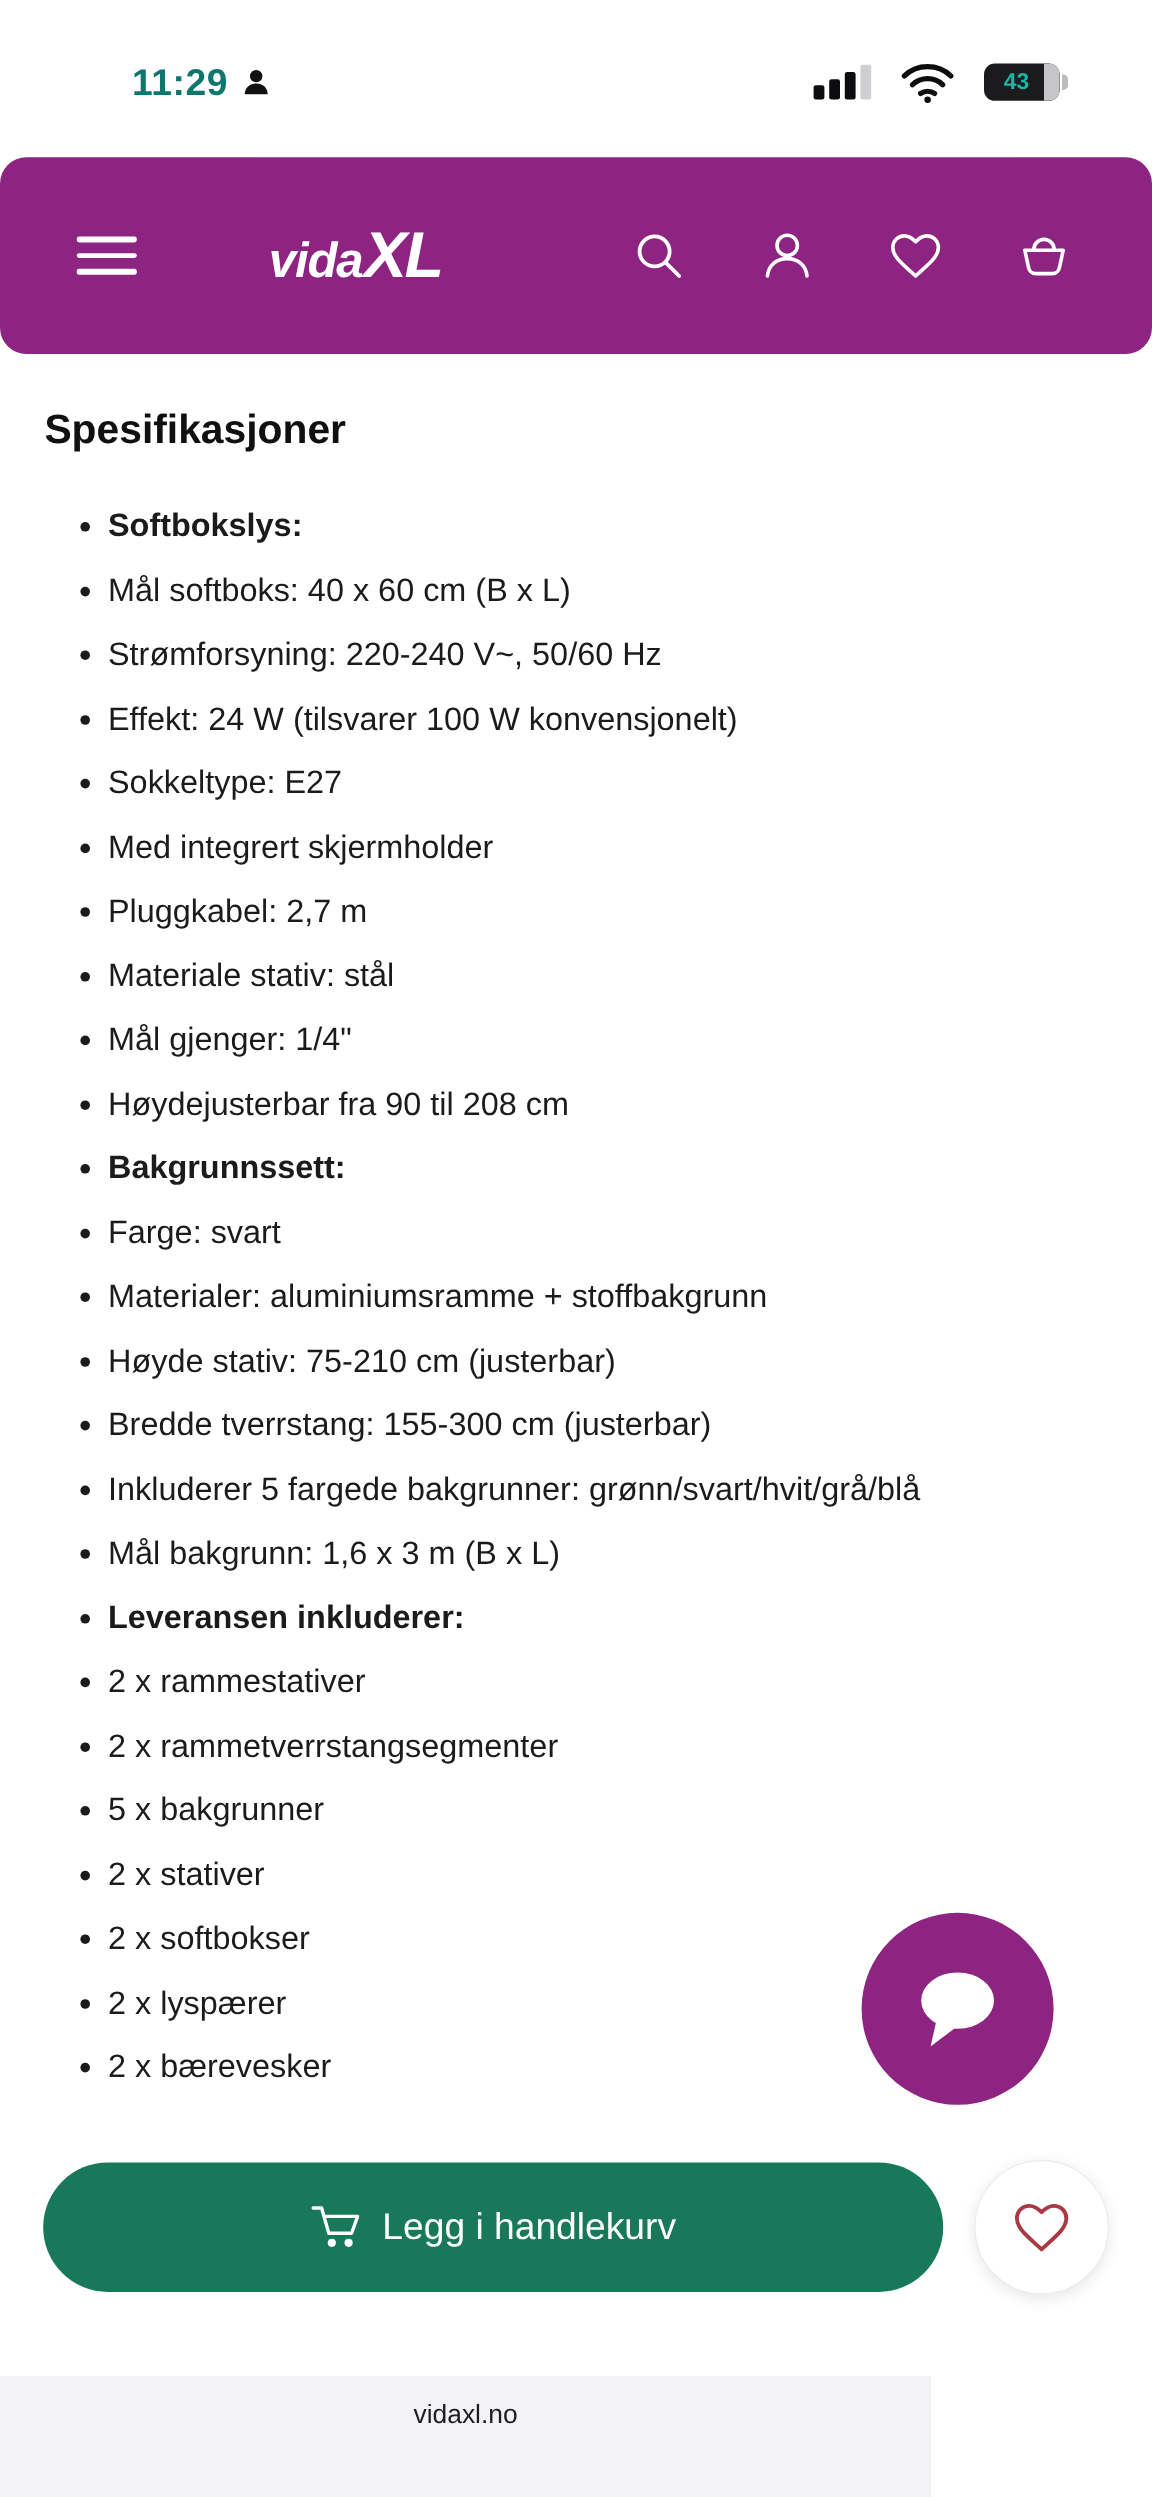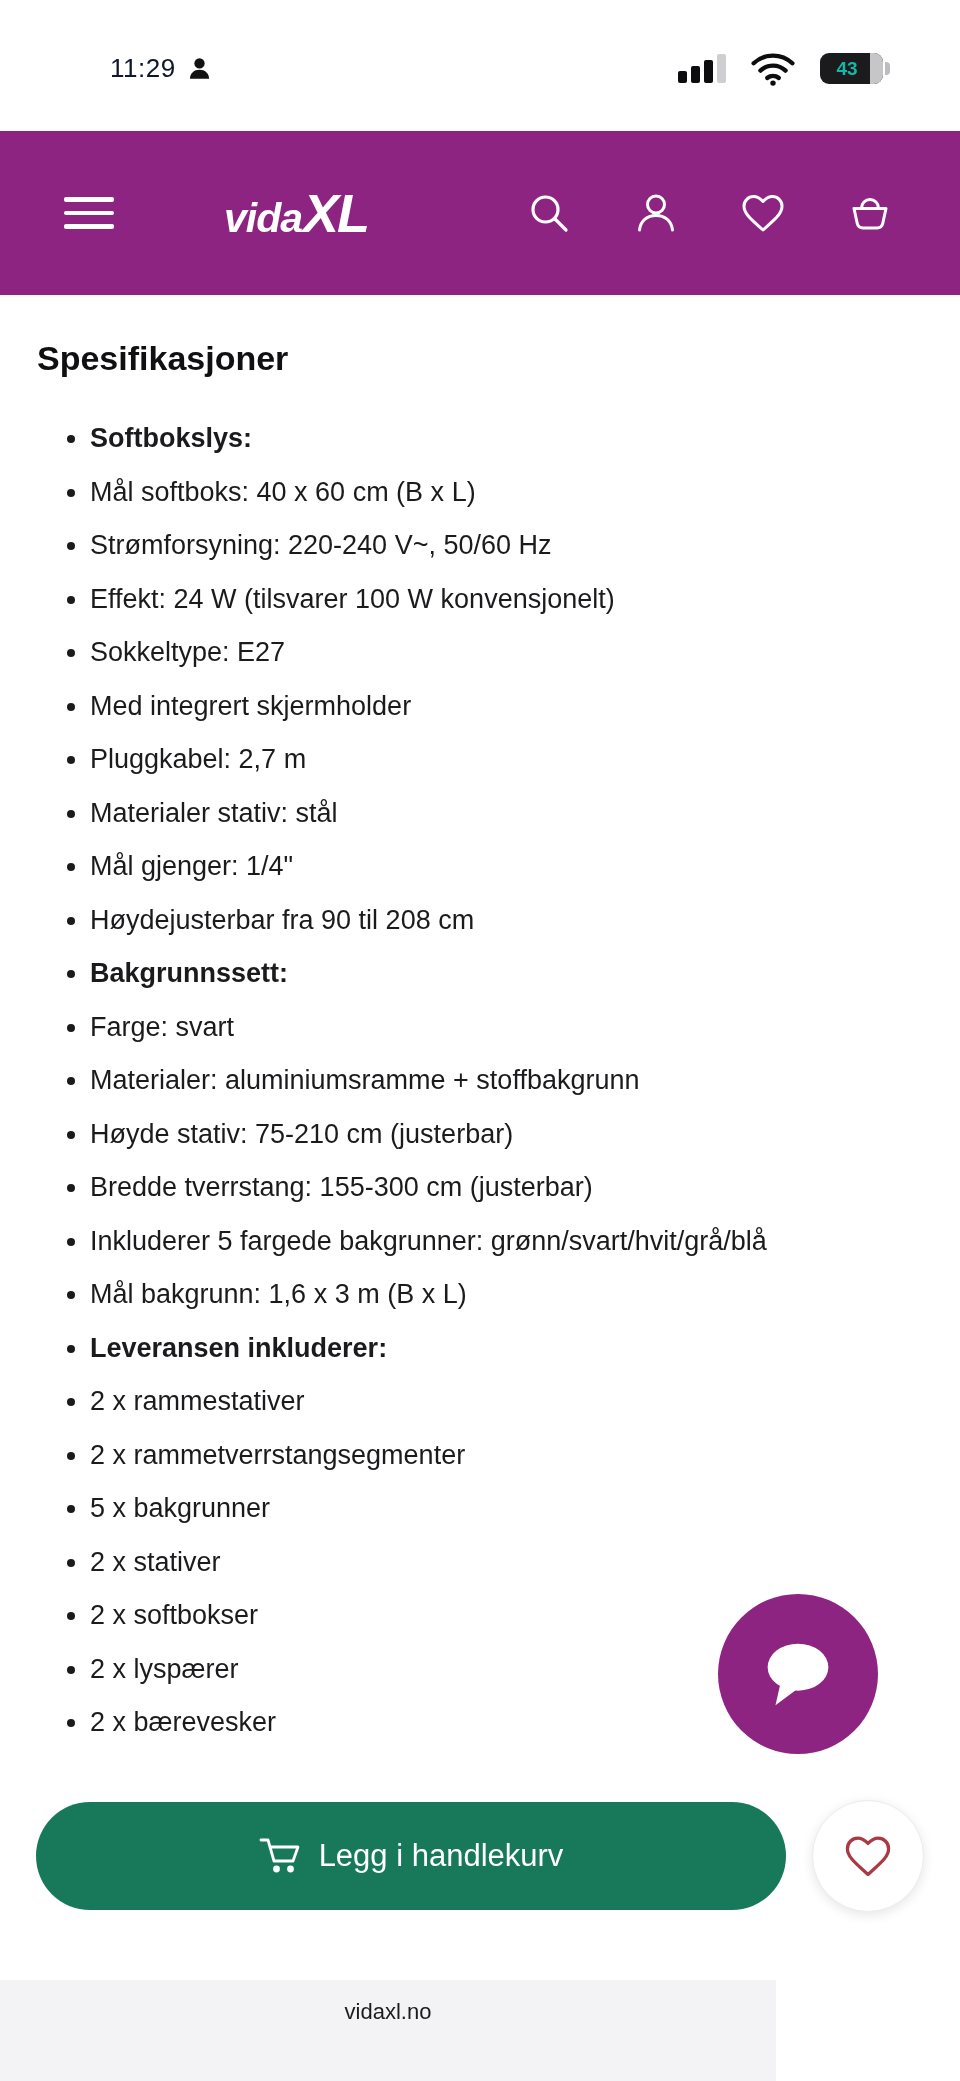--- a/index.html
+++ b/index.html
@@ -4,39 +4,39 @@
 <style>
   html,body{margin:0;padding:0;background:#fff;}
   .screen{
     position:relative;width:960px;height:2081px;overflow:hidden;background:#fff;
     font-family:"Liberation Sans",sans-serif;color:#1b1b1d;
   }
 
   
   .status-bar{height:131px;display:flex;align-items:center;box-sizing:border-box;
     padding:6px 70px 0 110px;background:#fff;gap:10px;}
-  .time{font-size:26px;font-weight:400;color:#0f172a;letter-spacing:.5px;}
+  .time{font-size:31px;font-weight:700;color:#0f766e;letter-spacing:.5px;}
   .status-spacer{flex:1;}
   .signal{display:inline-flex;align-items:flex-end;gap:4px;margin-right:14px;}
   .signal i{display:block;width:9px;border-radius:2px;background:#0d0d0f;}
   .signal i:nth-child(1){height:12px;}
   .signal i:nth-child(2){height:17px;}
   .signal i:nth-child(3){height:23px;}
   .signal i:nth-child(4){height:29px;background:#cfcfd1;}
   .wifi{margin-right:14px;display:inline-flex;}
   .battery{display:inline-flex;align-items:center;}
   .battery-body{position:relative;width:63px;height:31px;border-radius:9px;background:#1b1b1d;
     overflow:hidden;display:flex;align-items:center;justify-content:center;}
   .battery-level{color:#14b8a6;font-size:19px;font-weight:700;position:relative;z-index:2;margin-right:9px;}
   .battery-rest{position:absolute;right:0;top:0;bottom:0;width:13px;background:#c6c6c8;}
   .battery-nub{width:5px;height:13px;border-radius:0 4px 4px 0;background:#bcbcbe;margin-left:2px;}
 
   
   .app-header{height:164px;background:var(--brand-purple,#8e2482);display:flex;align-items:center;
-    box-sizing:border-box;padding:0 66px 0 64px;}
+    box-sizing:border-box;padding:0 66px 0 64px;border-radius:22px;}
   .menu-button{width:50px;background:none;border:none;padding:0;cursor:pointer;
     display:flex;flex-direction:column;gap:9px;}
   .menu-button i{display:block;width:50px;height:4.5px;border-radius:2px;background:#fff;}
   .logo{margin-left:110px;display:flex;align-items:baseline;color:#fff;font-style:italic;
     font-weight:800;cursor:pointer;user-select:none;}
   .logo .vida{font-size:41px;letter-spacing:-1px;}
   .logo .xl{font-size:54px;letter-spacing:-2px;margin-left:1px;}
   .header-icons{margin-left:auto;display:flex;align-items:center;gap:59px;}
   .icon-btn{background:none;border:none;padding:0;cursor:pointer;display:flex;}
 
@@ -147,21 +147,21 @@
   <div class="main">
     <h1 class="page-title">Spesifikasjoner</h1>
     <ul class="spec-list">
       <li class="bold">Softbokslys:</li>
       <li>Mål softboks: 40 x 60 cm (B x L)</li>
       <li>Strømforsyning: 220-240 V~, 50/60 Hz</li>
       <li>Effekt: 24 W (tilsvarer 100 W konvensjonelt)</li>
       <li>Sokkeltype: E27</li>
       <li>Med integrert skjermholder</li>
       <li>Pluggkabel: 2,7 m</li>
-      <li>Materialer stativ: stål</li>
+      <li>Materiale stativ: stål</li>
       <li>Mål gjenger: 1/4"</li>
       <li>Høydejusterbar fra 90 til 208 cm</li>
       <li class="bold">Bakgrunnssett:</li>
       <li>Farge: svart</li>
       <li>Materialer: aluminiumsramme + stoffbakgrunn</li>
       <li>Høyde stativ: 75-210 cm (justerbar)</li>
       <li>Bredde tverrstang: 155-300 cm (justerbar)</li>
       <li>Inkluderer 5 fargede bakgrunner: grønn/svart/hvit/grå/blå</li>
       <li>Mål bakgrunn: 1,6 x 3 m (B x L)</li>
       <li class="bold">Leveransen inkluderer:</li>

